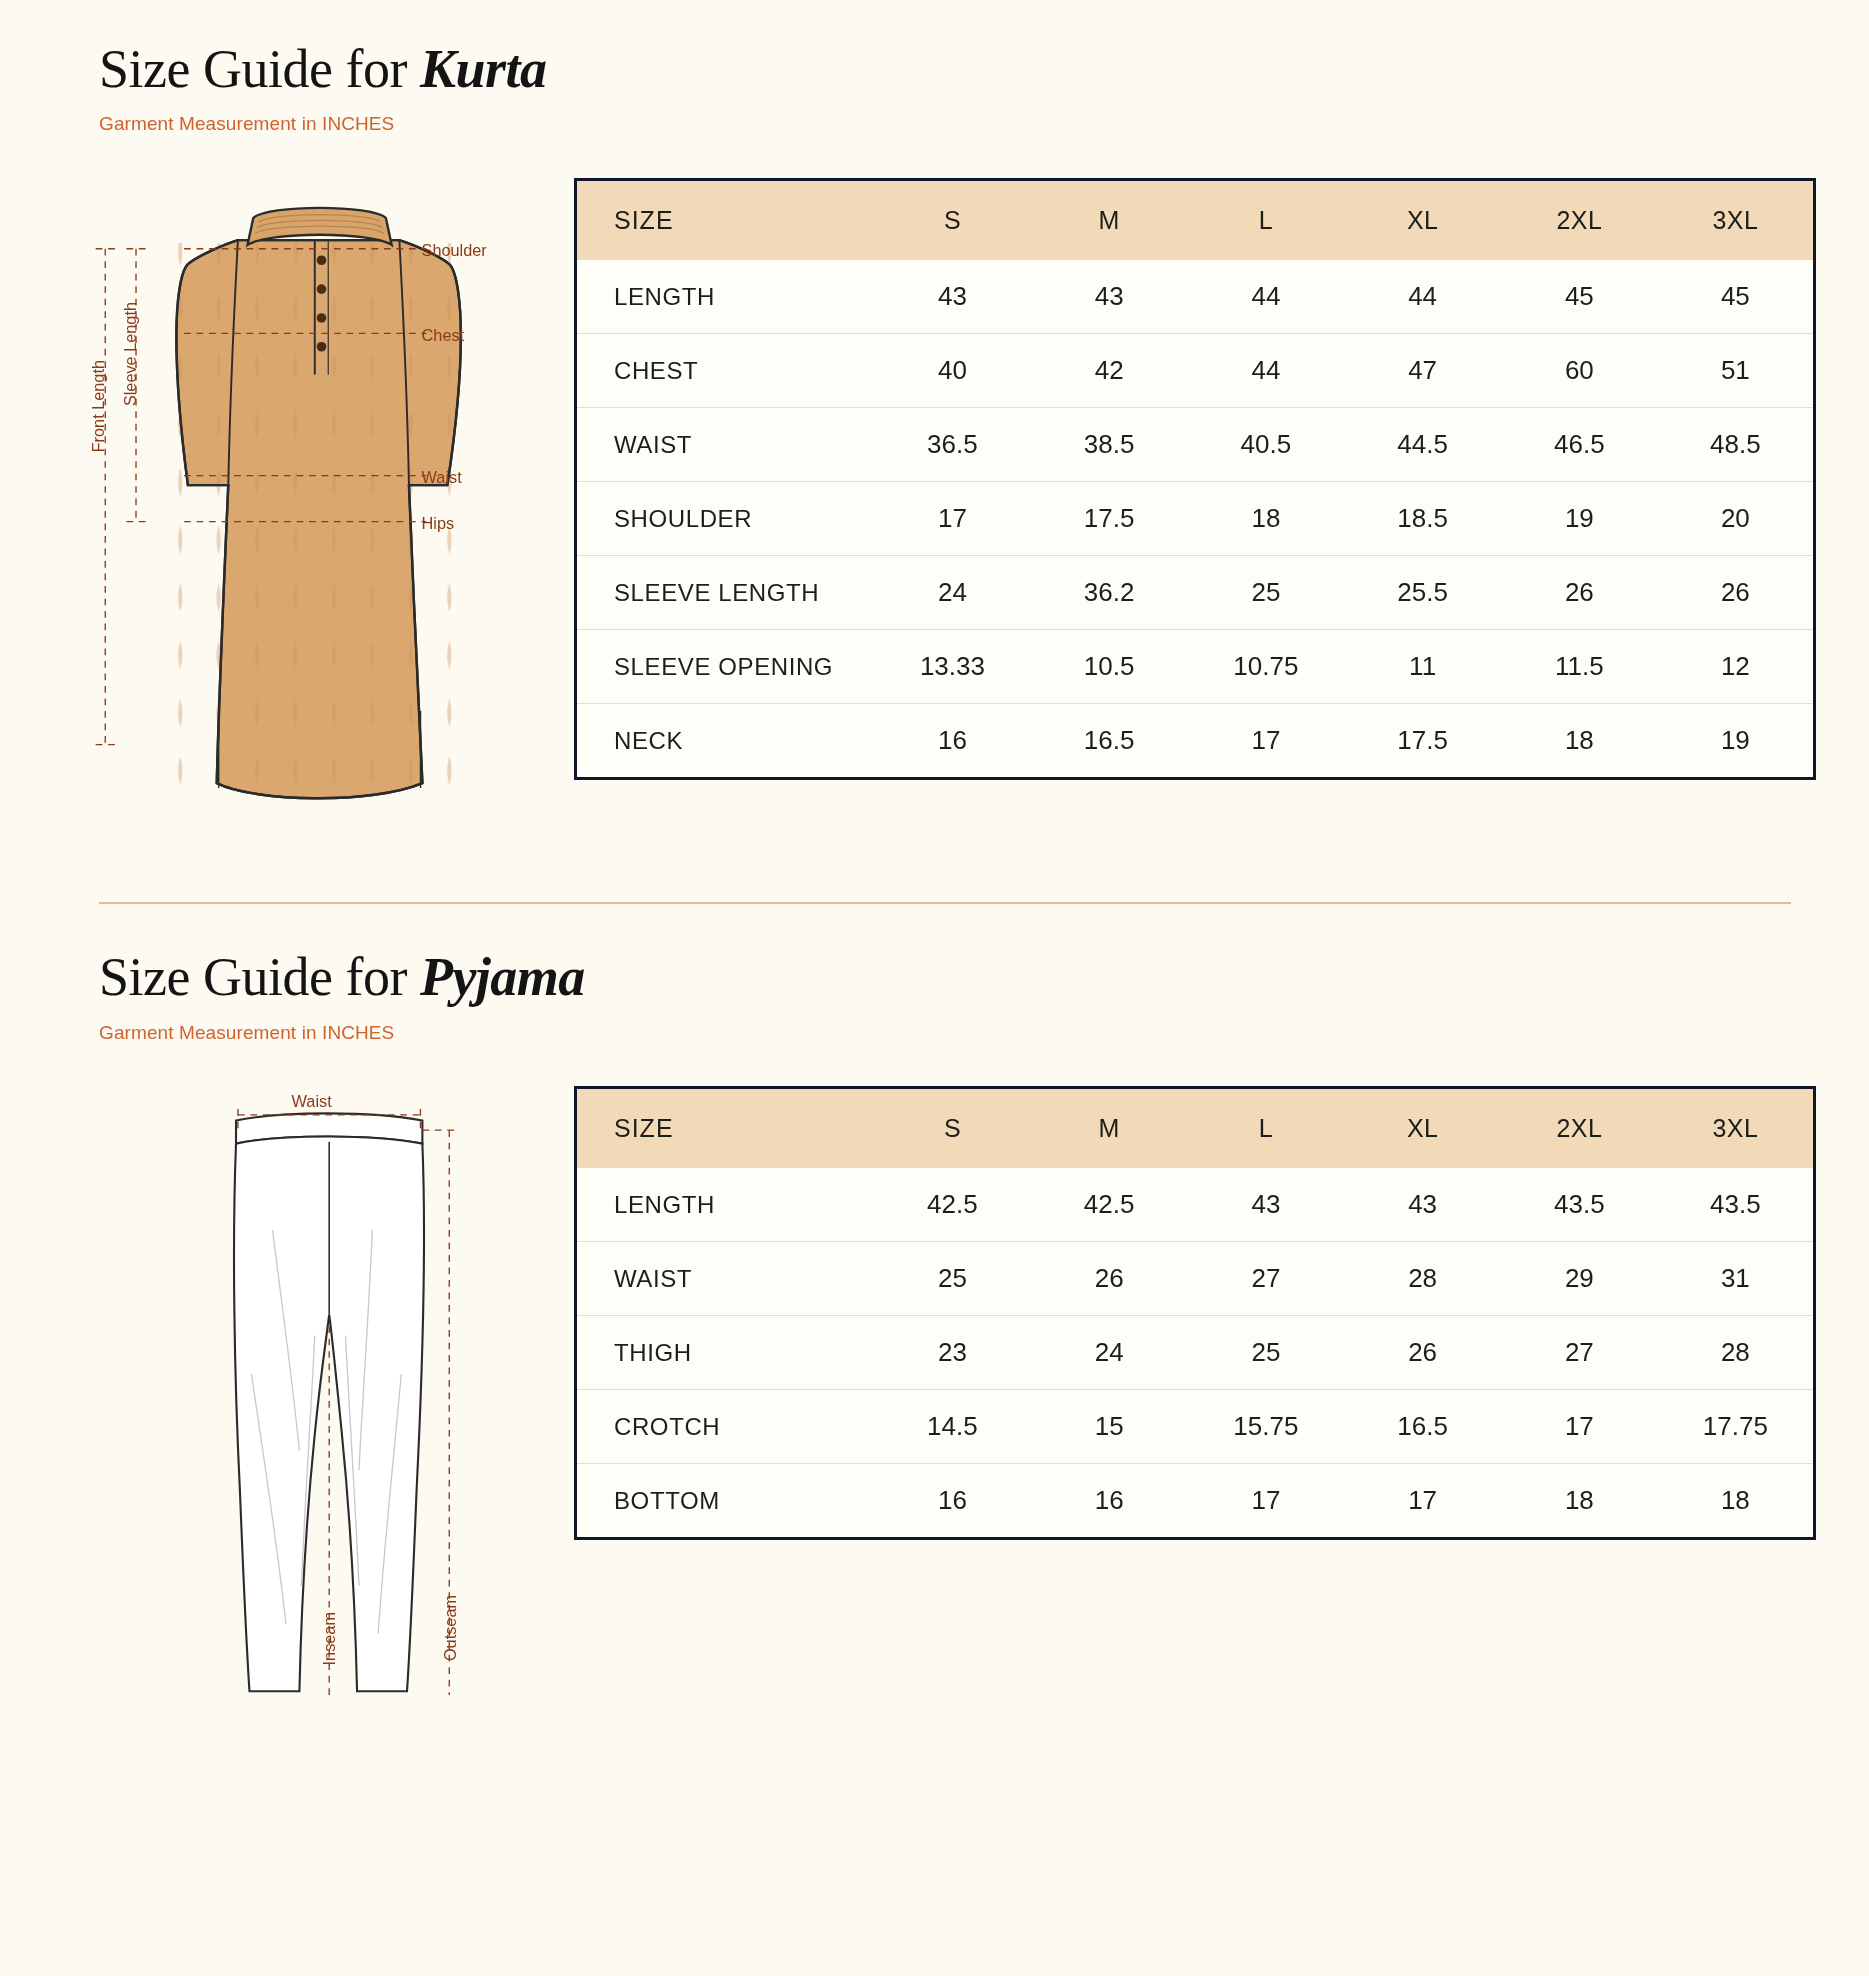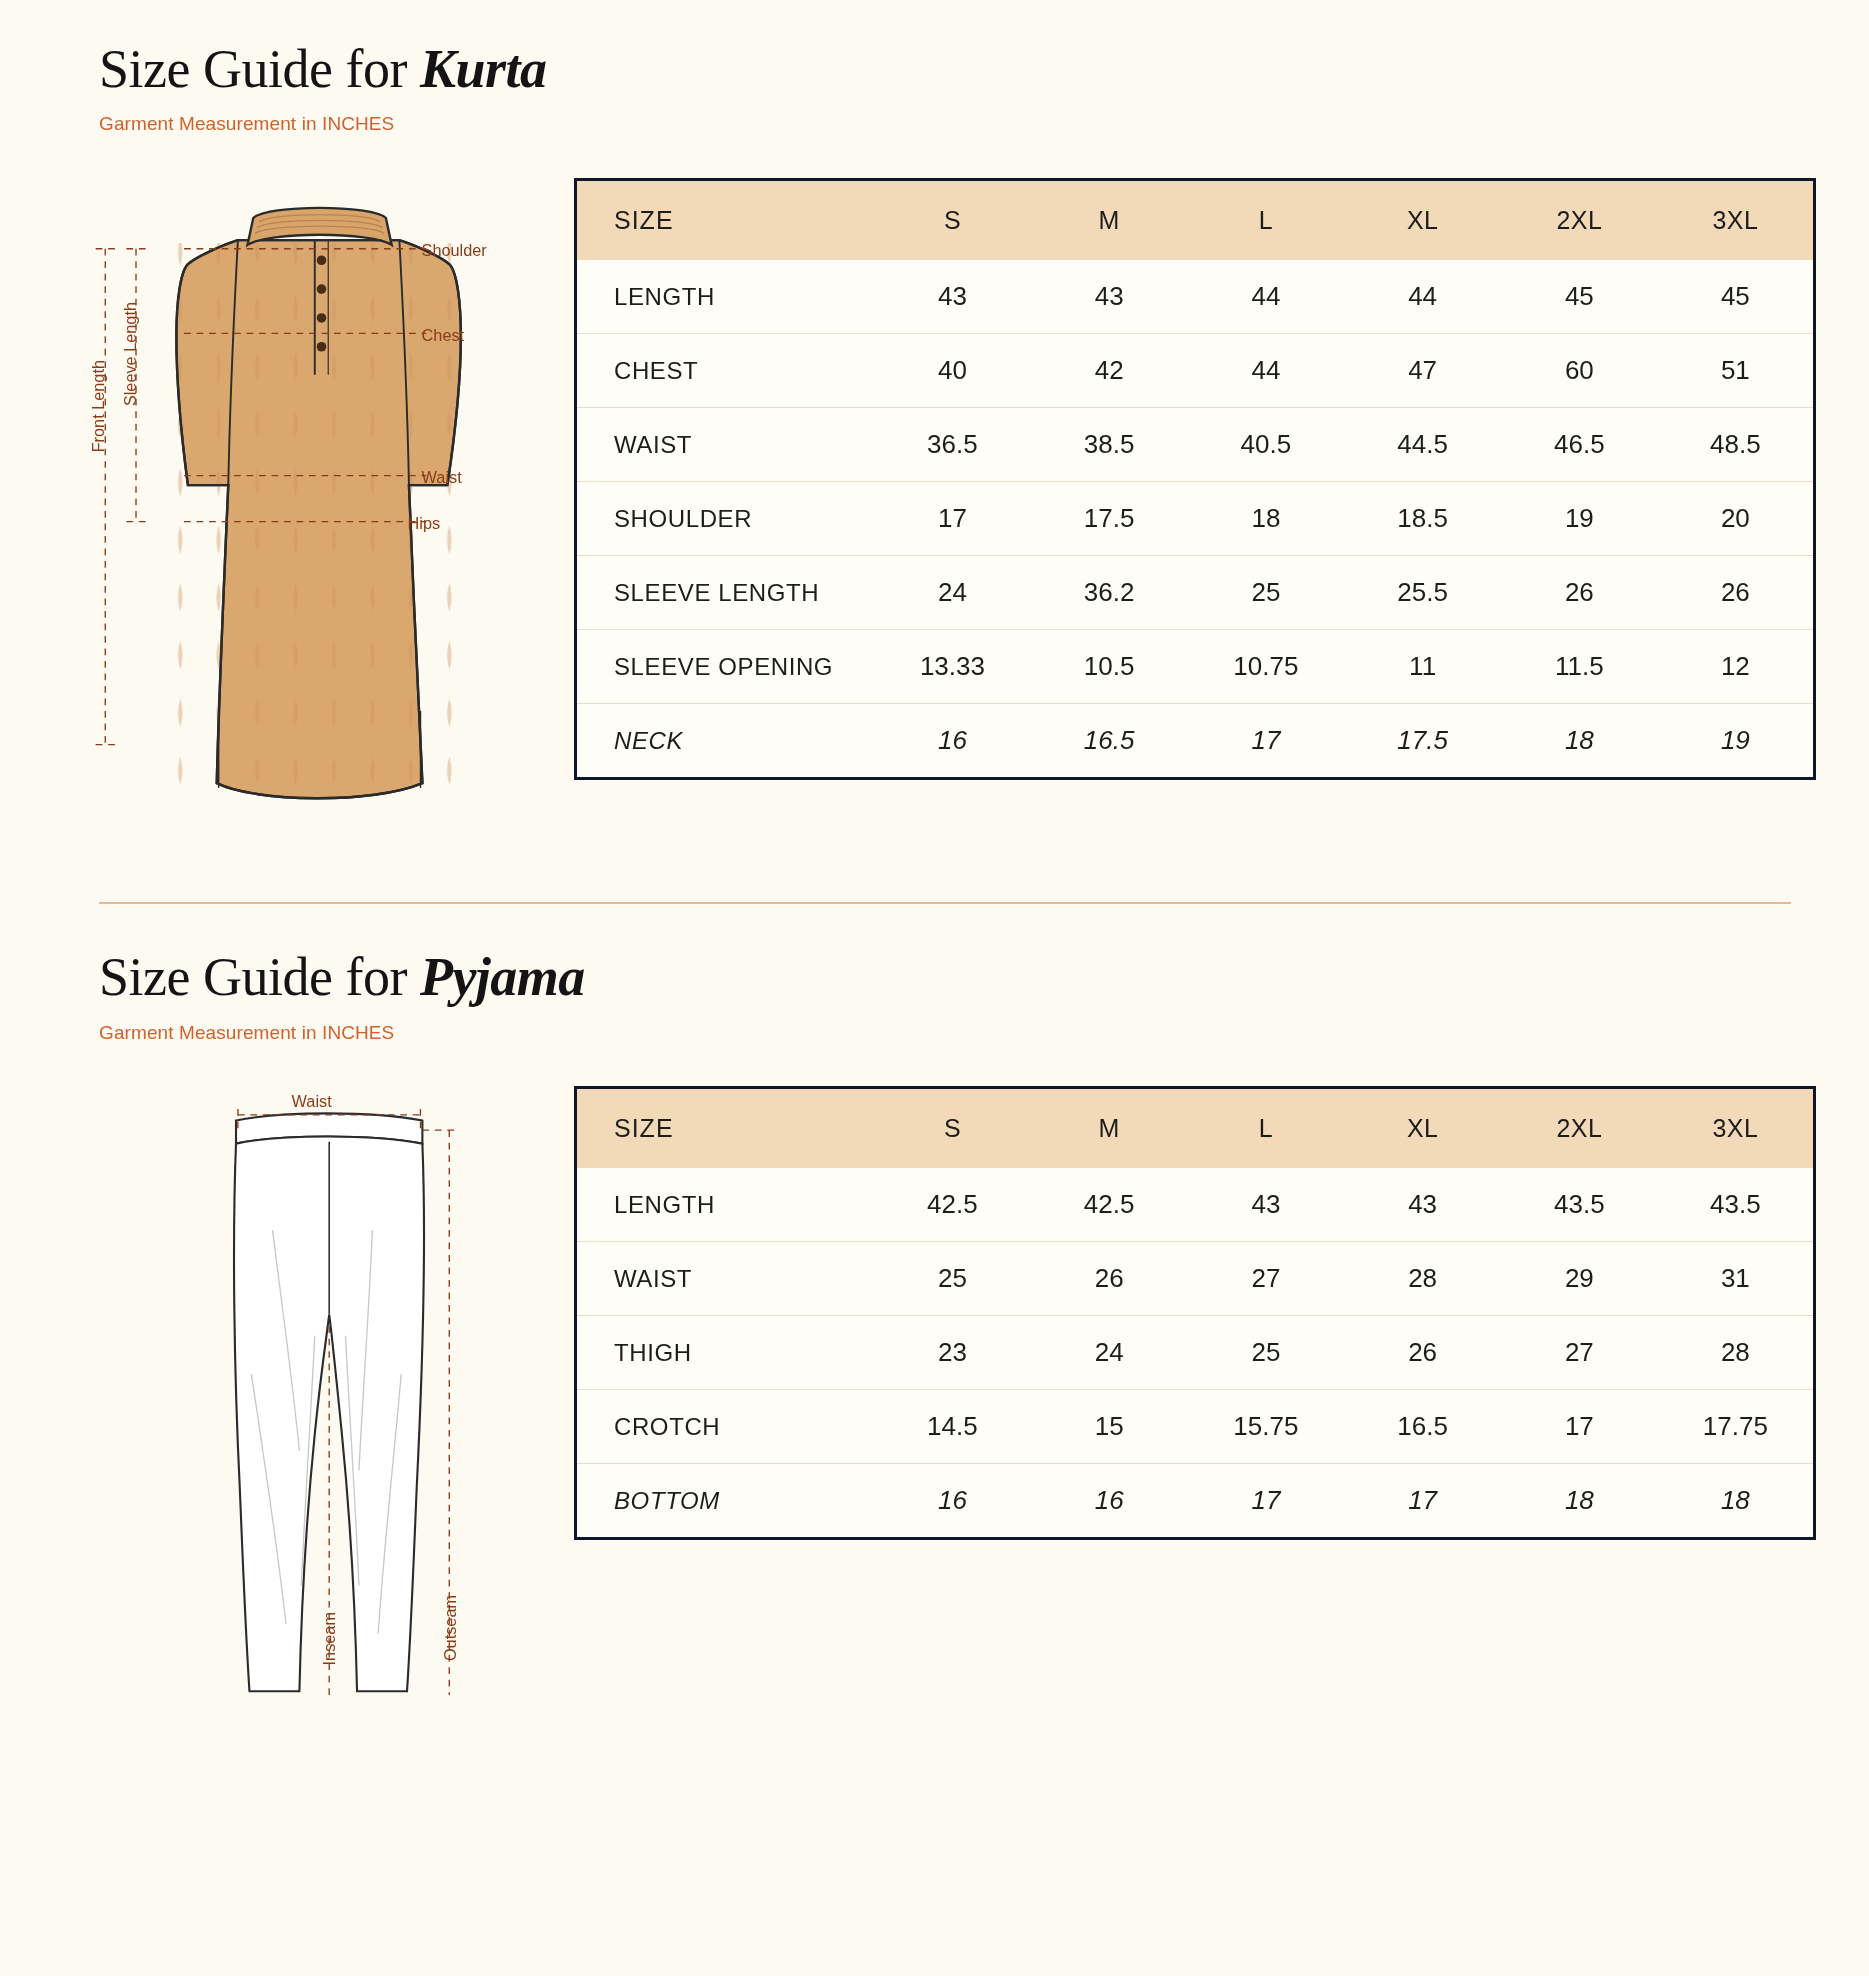--- a/index.html
+++ b/index.html
@@ -82,21 +82,20 @@
   }
   table.size-table tbody td {
     font-size: 26px;
     padding: 21px 9.6px;
     text-align: center;
     border-bottom: 1px solid #ecdcc4;
     color: #1d1d1b;
   }
   table.size-table tbody tr:last-child td {
     border-bottom: none;
-    font-style: italic;
   }
   table.size-table td.rowhead {
     text-align: left;
     padding-left: 37px;
     letter-spacing: 0.6px;
     font-size: 24px;
   }
   .col-size { width: 24%; }
   .col-val  { width: 12.6%; }
 
@@ -195,21 +194,21 @@
               <line x1="12" y1="84" x2="32" y2="84"></line>
               <line x1="12" y1="600" x2="32" y2="600"></line>
               <line x1="44" y1="84" x2="64" y2="84"></line>
               <line x1="44" y1="368" x2="64" y2="368"></line>
             </g>
           </svg>
 
           <span class="fig-label" style="left:338px; top:73px;">Shoulder</span>
           <span class="fig-label" style="left:338px; top:158px;">Chest</span>
           <span class="fig-label" style="left:338px; top:300px;">Waist</span>
-          <span class="fig-label" style="left:324px; top:346px;">Hips</span>
+          <span class="fig-label" style="left:338px; top:346px;">Hips</span>
           <span class="fig-label vertical" style="left:5.8px; top:192px;">Front Length</span>
           <span class="fig-label vertical" style="left:37px; top:134px;">Sleeve Length</span>
         </div>
       </div>
 
       <div class="table-col">
         <table class="size-table">
           <thead>
             <tr>
               <th class="rowhead col-size">SIZE</th>

